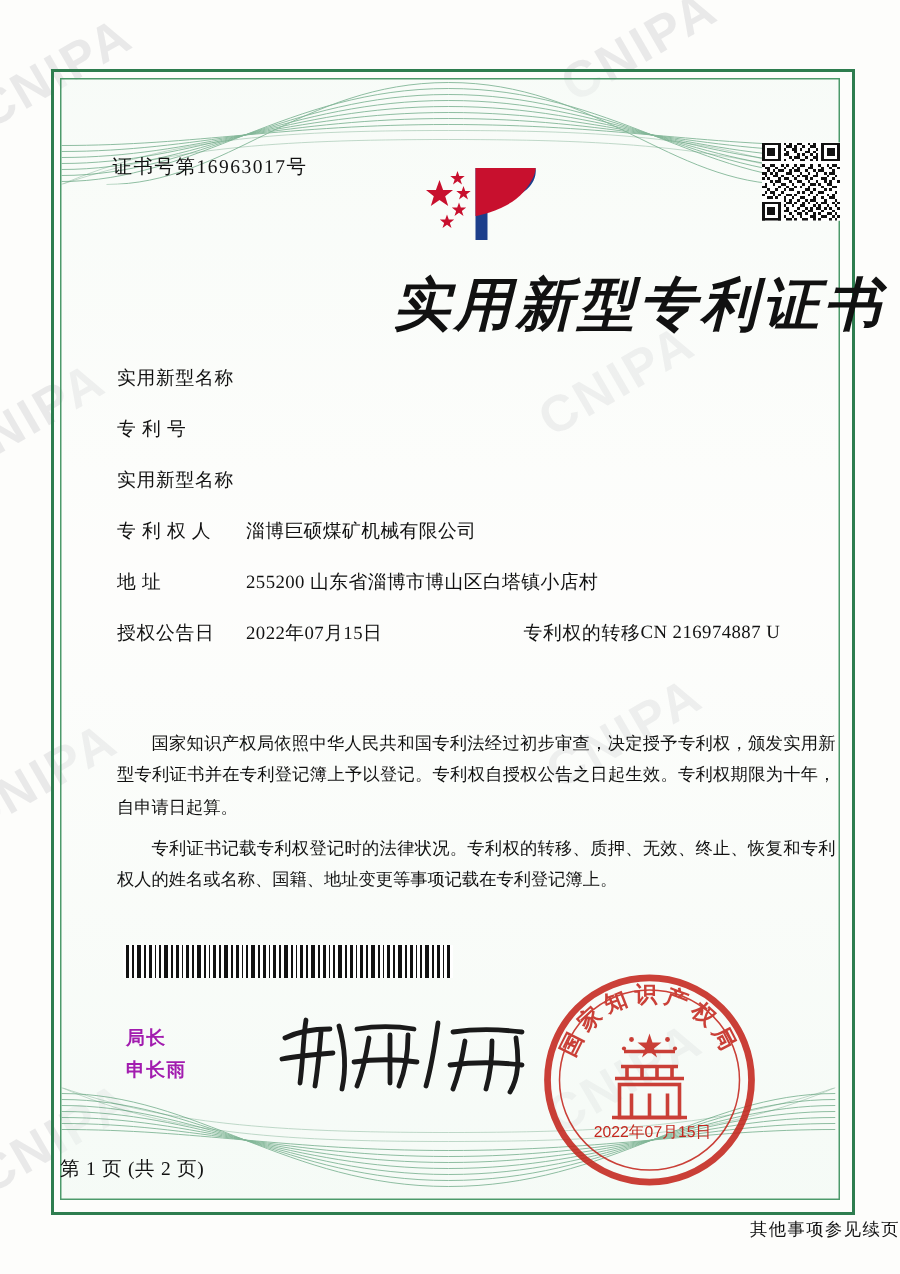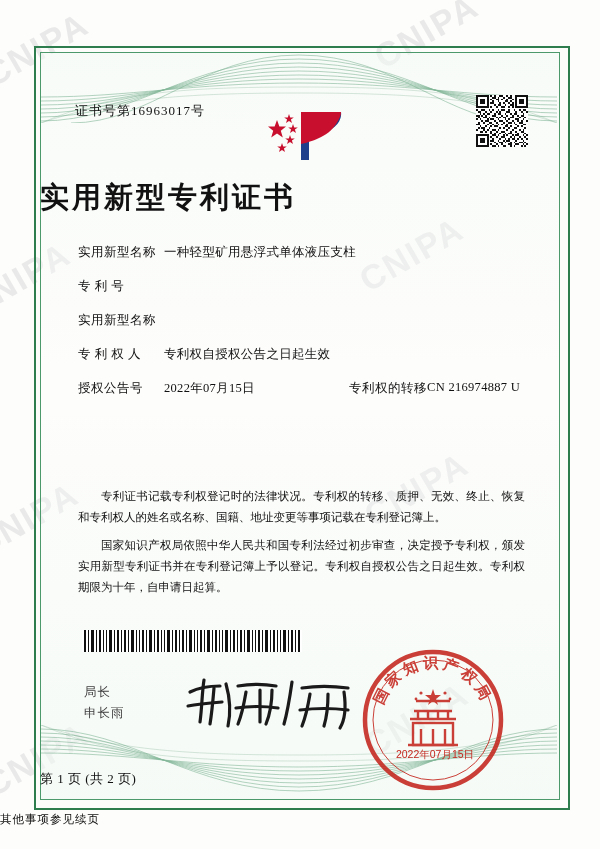--- a/index.html
+++ b/index.html
@@ -86,20 +86,21 @@
     opacity: .75;
   }
 
   .content {
     position: absolute;
     left: 40px;
     top: 52px;
     width: 518px;
     height: 746px;
     z-index: 5;
+    padding-left: 32px;
   }
 
   .cert-no {
     position: absolute;
     left: 35px;
     top: 50px;
     font-size: 13px;
     color: #111;
     letter-spacing: 1px;
   }
@@ -120,26 +121,27 @@
     transform: translateX(-50%);
     width: 120px;
     height: 62px;
   }
 
   .title {
     position: absolute;
     top: 126px;
     left: 0;
     right: 0;
-    text-align: left;
-    font-size: 29px;
+    text-align: right;
+    font-size: 38px;
     font-weight: 700;
     letter-spacing: 3px;
     color: #111;
     font-family: "DejaVu Serif", serif;
+    font-style: italic;
   }
 
   .fields {
     position: absolute;
     left: 38px;
     top: 192px;
     right: 30px;
   }
   .field-row {
     display: flex;
@@ -190,22 +192,23 @@
     width: 220px;
     height: 22px;
   }
 
   .signer {
     position: absolute;
     left: 44px;
     top: 630px;
     font-size: 12.5px;
     line-height: 1.7;
-    color: #404040;
+    color: #a21caf;
     letter-spacing: 1px;
+    font-weight: bold;
   }
 
   .signature {
     position: absolute;
     left: 140px;
     top: 620px;
     width: 190px;
     height: 62px;
   }
 
@@ -238,21 +241,21 @@
     font-size: 13px;
     color: #111;
     letter-spacing: 0.5px;
   }
 
   .footnote {
     position: absolute;
     left: 0;
     right: 0;
     top: 812px;
-    text-align: left;
+    text-align: right;
     font-size: 11.5px;
     color: #111;
     letter-spacing: 1px;
     z-index: 6;
   }
 </style>
 </head>
 <body>
 
 <div class="page">
@@ -544,43 +547,46 @@
         <polygon points="51,31 52.2,34.4 55.8,34.4 52.9,36.6 54,40 51,37.9 48,40 49.1,36.6 46.2,34.4 49.8,34.4"></polygon>
         <polygon points="43,39 44.2,42.4 47.8,42.4 44.9,44.6 46,48 43,45.9 40,48 41.1,44.6 38.2,42.4 41.8,42.4"></polygon>
       </g>
     </svg>
 
     <div class="title">实用新型专利证书</div>
 
     <div class="fields">
       <div class="field-row">
         <div class="field-label">实用新型名称</div>
-        <div class="field-value">一种轻型矿用悬浮式单体液压支柱</div>
       </div>
       <div class="field-row">
         <div class="field-label">专 利 号</div>
       </div>
       <div class="field-row">
         <div class="field-label">实用新型名称</div>
       </div>
       <div class="field-row">
         <div class="field-label">专 利 权 人</div>
-        <div class="field-value">专利权自授权公告之日起生效</div>
+        <div class="field-value">淄博巨硕煤矿机械有限公司</div>
+      </div>
+      <div class="field-row">
+        <div class="field-label">地 址</div>
+        <div class="field-value">255200 山东省淄博市博山区白塔镇小店村</div>
       </div>
       <div class="field-row dual">
-        <div class="field-label">授权公告号</div>
+        <div class="field-label">授权公告日</div>
         <div class="field-value">2022年07月15日</div>
         <div class="field-label2">专利权的转移</div>
         <div class="field-value">CN 216974887 U</div>
       </div>
     </div>
 
     <div class="paragraphs">
+      <p>国家知识产权局依照中华人民共和国专利法经过初步审查，决定授予专利权，颁发实用新型专利证书并在专利登记簿上予以登记。专利权自授权公告之日起生效。专利权期限为十年，自申请日起算。</p>
       <p>专利证书记载专利权登记时的法律状况。专利权的转移、质押、无效、终止、恢复和专利权人的姓名或名称、国籍、地址变更等事项记载在专利登记簿上。</p>
-      <p>国家知识产权局依照中华人民共和国专利法经过初步审查，决定授予专利权，颁发实用新型专利证书并在专利登记簿上予以登记。专利权自授权公告之日起生效。专利权期限为十年，自申请日起算。</p>
     </div>
 
     <svg class="barcode" viewBox="0 0 220 22" shape-rendering="crispEdges">
       <rect width="220" height="22" fill="#ffffff"></rect>
       <g fill="#111111">
         <rect x="2" y="0" width="2" height="22"></rect>
           <rect x="6" y="0" width="1" height="22"></rect>
         <rect x="9" y="0" width="3" height="22"></rect>
           <rect x="14" y="0" width="1" height="22"></rect>
         <rect x="17" y="0" width="2" height="22"></rect>

